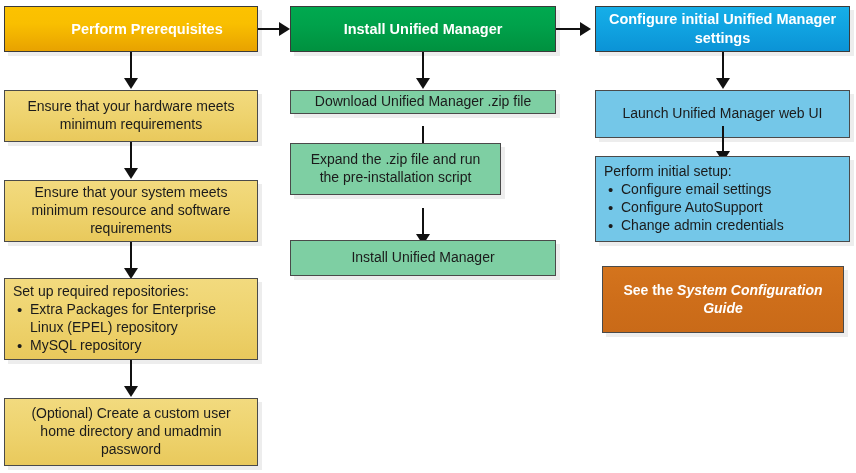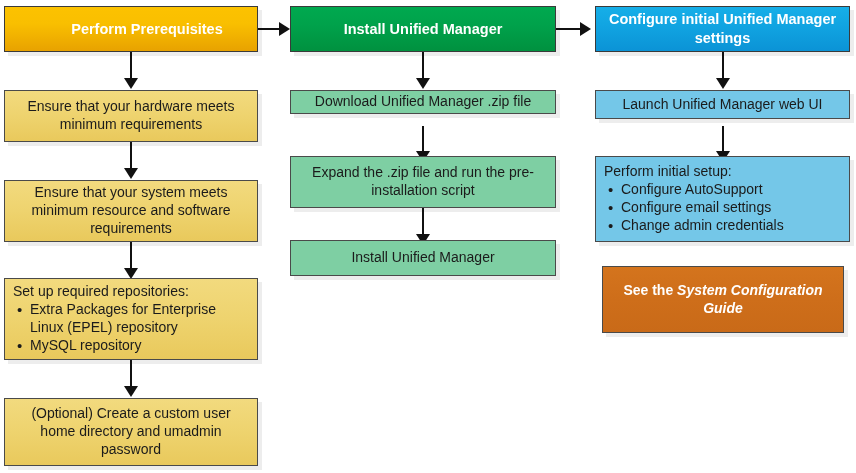--- a/index.html
+++ b/index.html
@@ -188,53 +188,53 @@
   <div class="vline" style="left:422px; top:52px; height:27px;"></div>
   <div class="arrow-down" style="left:416px; top:78px;"></div>
 
   <div class="box body-box green-body" style="left:290px; top:90px; width:266px; height:24px;">
     <span class="txt">Download Unified Manager .zip file</span>
   </div>
 
   <div class="vline" style="left:422px; top:126px; height:26px;"></div>
   <div class="arrow-down" style="left:416px; top:151px;"></div>
 
-  <div class="box body-box green-body" style="left:290px; top:156px; width:266px; height:52px;">
+  <div class="box body-box green-body" style="left:290px; top:143px; width:211px; height:52px;">
     <span class="txt">Expand the .zip file and run the pre-installation script</span>
   </div>
 
   <div class="vline" style="left:422px; top:208px; height:27px;"></div>
   <div class="arrow-down" style="left:416px; top:234px;"></div>
 
   <div class="box body-box green-body" style="left:290px; top:240px; width:266px; height:36px;">
     <span class="txt">Install Unified Manager</span>
   </div>
 
   <div class="hline" style="left:556px; top:28px; width:26px;"></div>
   <div class="arrow-right" style="left:580px; top:22px;"></div>
 
   <div class="box hdr hdr-blue" style="left:595px; top:6px; width:255px; height:46px;">
     <span class="txt">Configure initial Unified Manager settings</span>
   </div>
 
   <div class="vline" style="left:722px; top:52px; height:27px;"></div>
   <div class="arrow-down" style="left:716px; top:78px;"></div>
 
-  <div class="box body-box blue-body" style="left:595px; top:90px; width:255px; height:29px;">
+  <div class="box body-box blue-body" style="left:595px; top:90px; width:255px; height:48px;">
     <span class="txt">Launch Unified Manager web UI</span>
   </div>
 
   <div class="vline" style="left:722px; top:126px; height:26px;"></div>
   <div class="arrow-down" style="left:716px; top:151px;"></div>
 
   <div class="box body-box blue-body left-align" style="left:595px; top:156px; width:255px; height:86px;justify-content:center;">
     <div class="lead">Perform initial setup:</div>
     <ul class="bul">
+      <li>Configure email settings</li>
       <li>Configure AutoSupport</li>
-      <li>Configure email settings</li>
       <li>Change admin credentials</li>
     </ul>
   </div>
 
   <div class="box body-box orange-body" style="left:602px; top:266px; width:242px; height:67px;">
     <span class="txt"><span>See the </span><span class="italic">System Configuration Guide</span></span>
   </div>
 
 </div>
 

